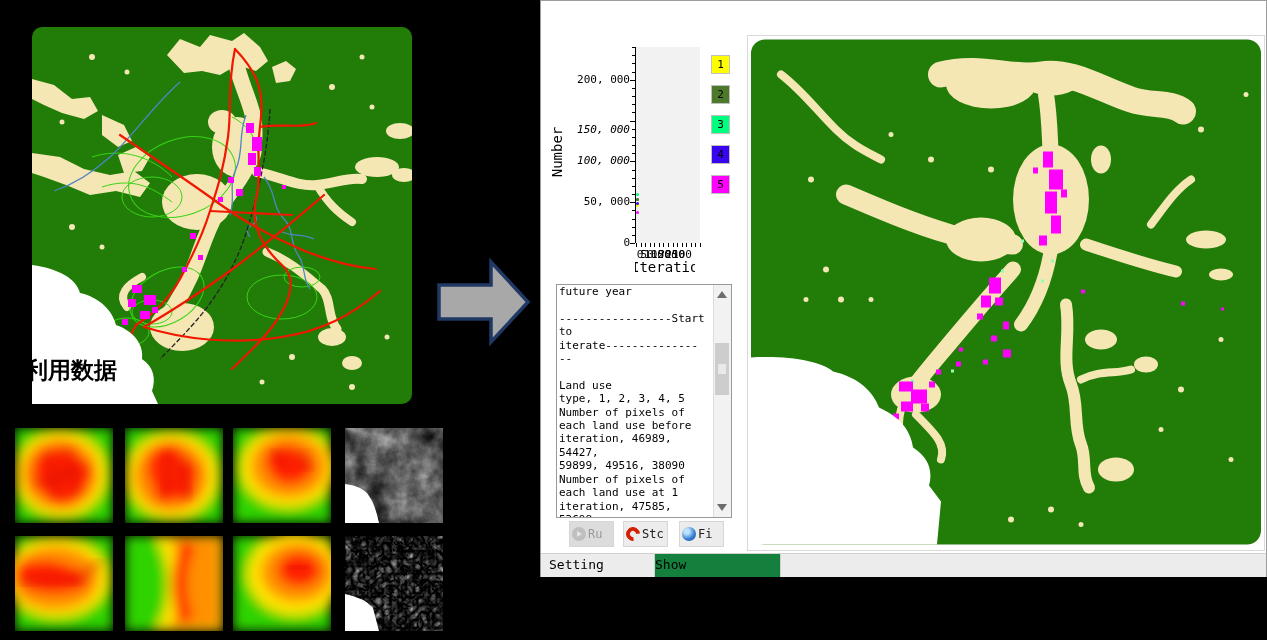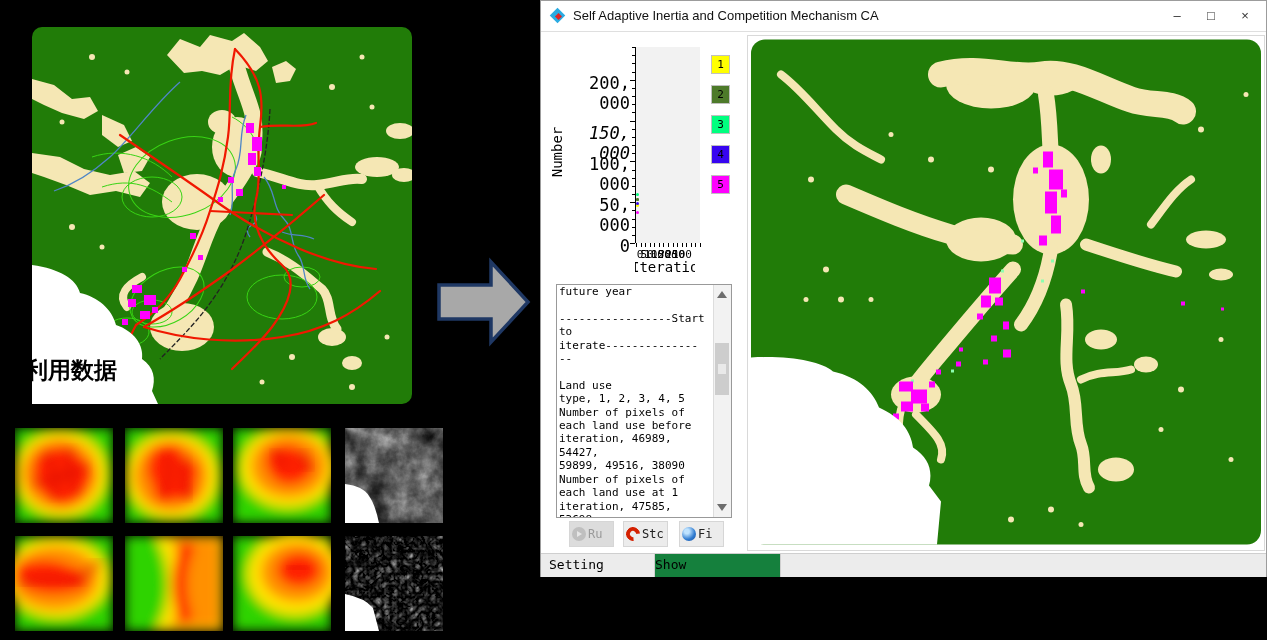--- a/index.html
+++ b/index.html
@@ -22,21 +22,21 @@
   #app-icon .diamond{position:absolute;left:2px;top:2px;width:11px;height:11px;background:#2aabe2;transform:rotate(45deg);}
   #app-icon .core{position:absolute;left:5.5px;top:5.5px;width:5px;height:5px;background:#e02424;transform:rotate(45deg);}
   #title-text{left:32px;top:7px;font-size:13px;color:#111;}
   .winctl{top:0;width:34px;height:29px;text-align:center;line-height:29px;font-size:13px;color:#333;cursor:pointer;}
   #btn-min{right:72px;} #btn-max{right:38px;} #btn-close{right:4px;}
 
   
   #ylabel{left:8px;top:96px;width:110px;font-size:14px;color:#000;text-align:center;
           font-family:"DejaVu Sans Mono",monospace;transform:rotate(-90deg);transform-origin:55px 55px;}
   #plot-area{left:95px;top:46px;width:64px;height:196px;background:#f2f2f2;}
-  .ytick-label{width:62px;text-align:right;font-size:17px;color:#000;font-family:"DejaVu Sans Mono",monospace;}
+  .ytick-label{width:62px;text-align:right;font-size:11px;color:#000;font-family:"DejaVu Sans Mono",monospace;}
   .tickmark{background:#000;}
   .xtick-label{font-size:11px;color:#000;font-family:"DejaVu Sans Mono",monospace;transform:translateX(-50%);}
   #xlabel-clip{left:94px;top:257px;width:60px;height:17px;overflow:hidden;text-align:center;}
   #xlabel-clip span{font-size:14px;color:#000;font-family:"DejaVu Sans Mono",monospace;
           display:inline-block;transform:translateX(-4px);}
   .legend-item{left:170px;width:17px;height:17px;border:1px solid #c0c0c0;
           font-size:11px;color:#000;text-align:center;line-height:17px;font-family:"DejaVu Sans Mono",monospace;}
   .dot{width:3px;height:3px;border-radius:50%;}
 
   
@@ -266,30 +266,20 @@
   <rect width="98" height="95" filter="url(#texNoise)"></rect>
   <path fill="#ffffff" d="M0,58 Q20,62 28,72 L34,95 L0,95 Z"></path>
 </svg>
 
 <svg id="flow-arrow" class="abs" viewBox="0 0 95 98">
   <polygon points="3,32 55,32 55,9 92,49 55,89 55,66 3,66" style="fill:var(--arrow-gray);stroke:var(--arrow-border)" stroke-width="3.5"></polygon>
 </svg>
 
 <div id="app-window" class="abs">
 
-  <div id="title-bar" class="abs">
-    <span id="app-icon" class="abs">
-        <span class="diamond"></span>
-        <span class="core"></span>
-      </span>
-    <span id="title-text" class="abs">Self Adaptive Inertia and Competition Mechanism CA</span>
-    <span id="btn-min" class="winctl abs">–</span>
-    <span id="btn-max" class="winctl abs">□</span>
-    <span id="btn-close" class="winctl abs">×</span>
-  </div>
 
   <div id="ylabel" class="abs">Number</div>
   <div id="plot-area" class="abs"></div>
   <div id="chart-layer" class="abs" style="left:0;top:0;width:100%;height:100%;pointer-events:none;">
       <div class="tickmark abs" style="left:94px;top:46px;width:1px;height:196px;"></div>
       <div class="tickmark abs" style="left:91px;top:242px;width:3px;height:1px;"></div>
       <div class="tickmark abs" style="left:91px;top:233.83333333333334px;width:3px;height:1px;"></div>
       <div class="tickmark abs" style="left:91px;top:225.66666666666666px;width:3px;height:1px;"></div>
       <div class="tickmark abs" style="left:91px;top:217.5px;width:3px;height:1px;"></div>
       <div class="tickmark abs" style="left:91px;top:209.33333333333334px;width:3px;height:1px;"></div>
@@ -311,21 +301,21 @@
       <div class="tickmark abs" style="left:91px;top:78.66666666666666px;width:3px;height:1px;"></div>
       <div class="tickmark abs" style="left:91px;top:70.5px;width:3px;height:1px;"></div>
       <div class="tickmark abs" style="left:91px;top:62.33333333333334px;width:3px;height:1px;"></div>
       <div class="tickmark abs" style="left:91px;top:54.16666666666666px;width:3px;height:1px;"></div>
       <div class="tickmark abs" style="left:91px;top:46px;width:3px;height:1px;"></div>
       <div class="tickmark abs" style="left:89px;top:242px;width:5px;height:1px;"></div>
       <div class="ytick-label abs" style="left:27px;top:235px;">0</div>
       <div class="tickmark abs" style="left:89px;top:201.16666666666666px;width:5px;height:1px;"></div>
       <div class="ytick-label abs" style="left:27px;top:194.16666666666666px;">50, 000</div>
       <div class="tickmark abs" style="left:89px;top:160.33333333333331px;width:5px;height:1px;"></div>
-      <div class="ytick-label abs" style="left:27px;top:153.33333333333331px;">100, 000</div>
+      <div class="ytick-label abs" style="left:27px;top:153.33333333333331px;font-style:italic;">100, 000</div>
       <div class="tickmark abs" style="left:89px;top:119.5px;width:5px;height:1px;"></div>
       <div class="ytick-label abs" style="left:27px;top:122px;font-style:italic;">150, 000</div>
       <div class="tickmark abs" style="left:89px;top:78.66666666666666px;width:5px;height:1px;"></div>
       <div class="ytick-label abs" style="left:27px;top:71.66666666666666px;">200, 000</div>
       <div class="tickmark abs" style="left:95px;top:242px;width:1px;height:4px;"></div>
       <div class="tickmark abs" style="left:99.57142857142857px;top:242px;width:1px;height:4px;"></div>
       <div class="tickmark abs" style="left:104.14285714285714px;top:242px;width:1px;height:4px;"></div>
       <div class="tickmark abs" style="left:108.71428571428571px;top:242px;width:1px;height:4px;"></div>
       <div class="tickmark abs" style="left:113.28571428571428px;top:242px;width:1px;height:4px;"></div>
       <div class="tickmark abs" style="left:117.85714285714286px;top:242px;width:1px;height:4px;"></div>

